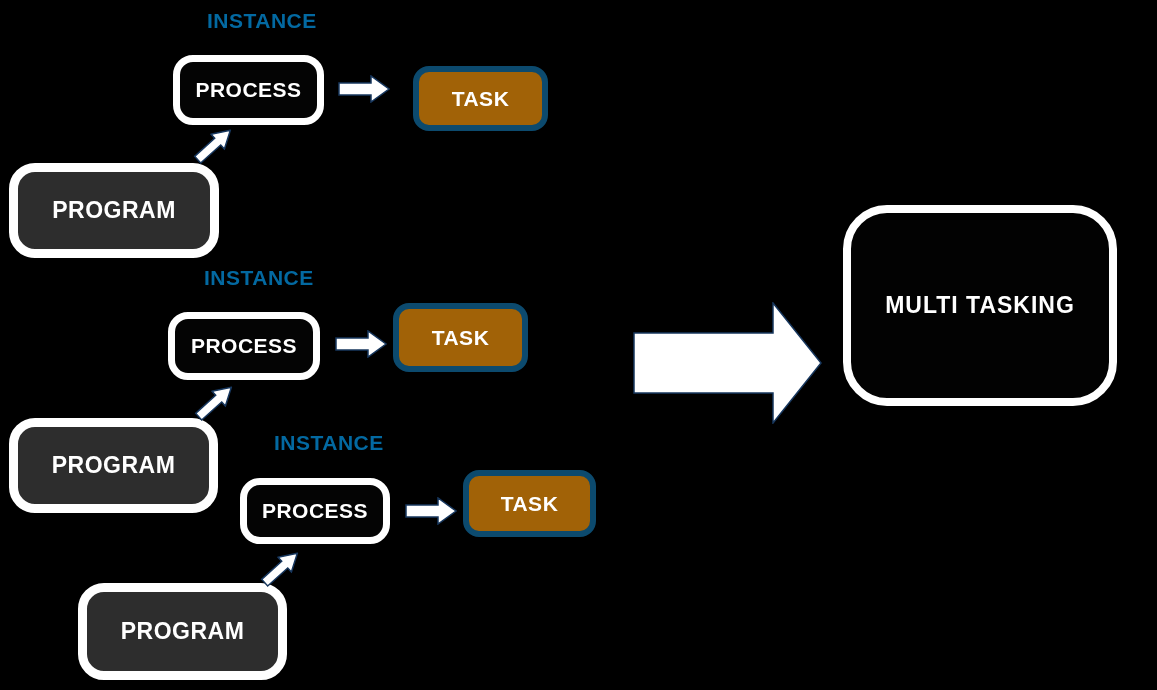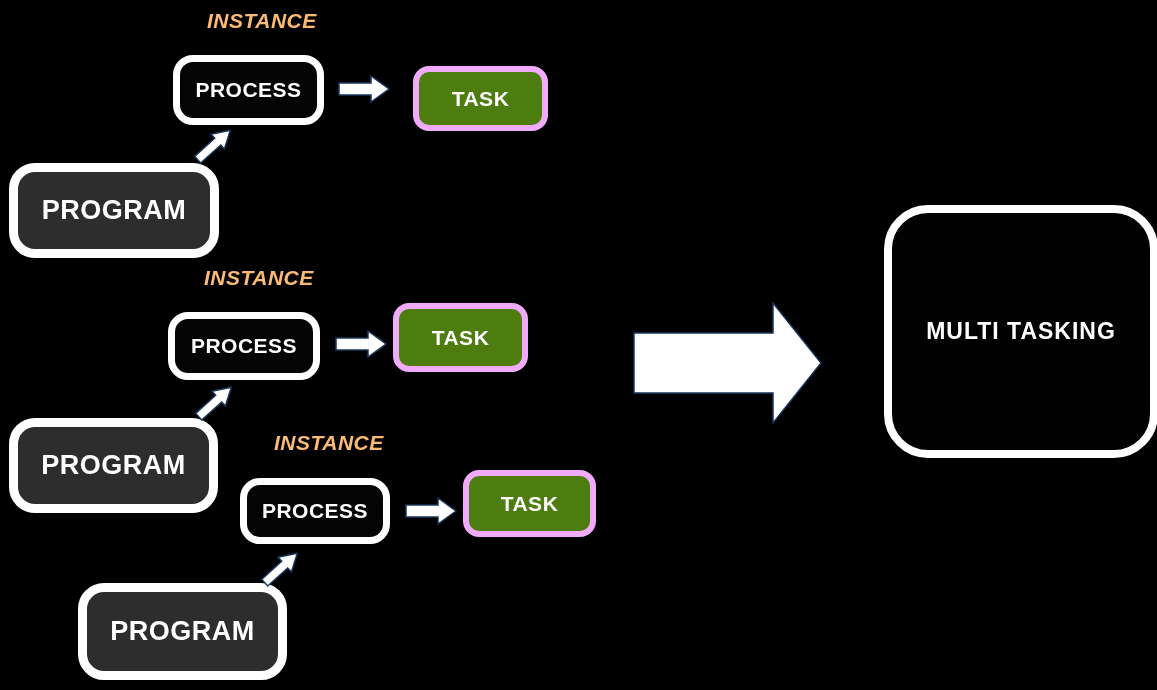--- a/index.html
+++ b/index.html
@@ -21,53 +21,52 @@
     align-items: center;
     justify-content: center;
     box-sizing: border-box;
     color: #ffffff;
     font-weight: bold;
   }
   .program-box {
     background: #2d2d2d;
     border: 9px solid #ffffff;
     border-radius: 26px;
-    font-size: 27px;
+    font-size: 23px;
     letter-spacing: 0.5px;
   }
   .process-box {
     background: #040404;
     border: 7px solid #ffffff;
     border-radius: 20px;
     font-size: 21px;
     letter-spacing: 0.5px;
     text-align: center;
   }
   .task-box {
-    background: #4d7c0f;
-    border: 6px solid #f0abfc;
+    background: #a16207;
+    border: 6px solid #0c4a6e;
     border-radius: 16px;
     font-size: 21px;
     letter-spacing: 0.5px;
   }
   .multitasking-box {
     background: #020202;
     border: 8px solid #ffffff;
     border-radius: 44px;
     font-size: 23px;
     letter-spacing: 1px;
   }
   .instance-label {
     position: absolute;
-    color: #fdba74;
+    color: #0369a1;
     font-weight: bold;
     font-size: 21px;
     letter-spacing: 0.5px;
     white-space: nowrap;
-    font-style: italic;
   }
   .arrow-svg { position: absolute; display: block; }
   .diag { transform: rotate(-42deg); }
 </style>
 </head>
 <body>
 
 <div class="canvas">
 
   <div class="instance-label" style="left:207px; top:9px;">INSTANCE</div>
@@ -133,17 +132,17 @@
   </div>
 
   <svg class="arrow-svg diag" style="left:258px; top:557px;" width="46" height="22" viewBox="0 0 46 22">
     <polygon points="1,6.5 28,6.5 28,1 45,11 28,21 28,15.5 1,15.5" fill="#ffffff" stroke="#17375e" stroke-width="1.5" stroke-linejoin="miter"></polygon>
   </svg>
 
   <svg class="arrow-svg" style="left:633px; top:302px;" width="190" height="122" viewBox="0 0 190 122">
     <polygon points="1,31 140,31 140,1 188,61 140,121 140,91 1,91" fill="#ffffff" stroke="#17375e" stroke-width="1.5" stroke-linejoin="miter"></polygon>
   </svg>
 
-  <div class="box multitasking-box" style="left:884px; top:205px; width:274px; height:253px;">
+  <div class="box multitasking-box" style="left:843px; top:205px; width:274px; height:201px;">
     <span>MULTI TASKING</span>
   </div>
 
 </div>
 
 </body></html>

